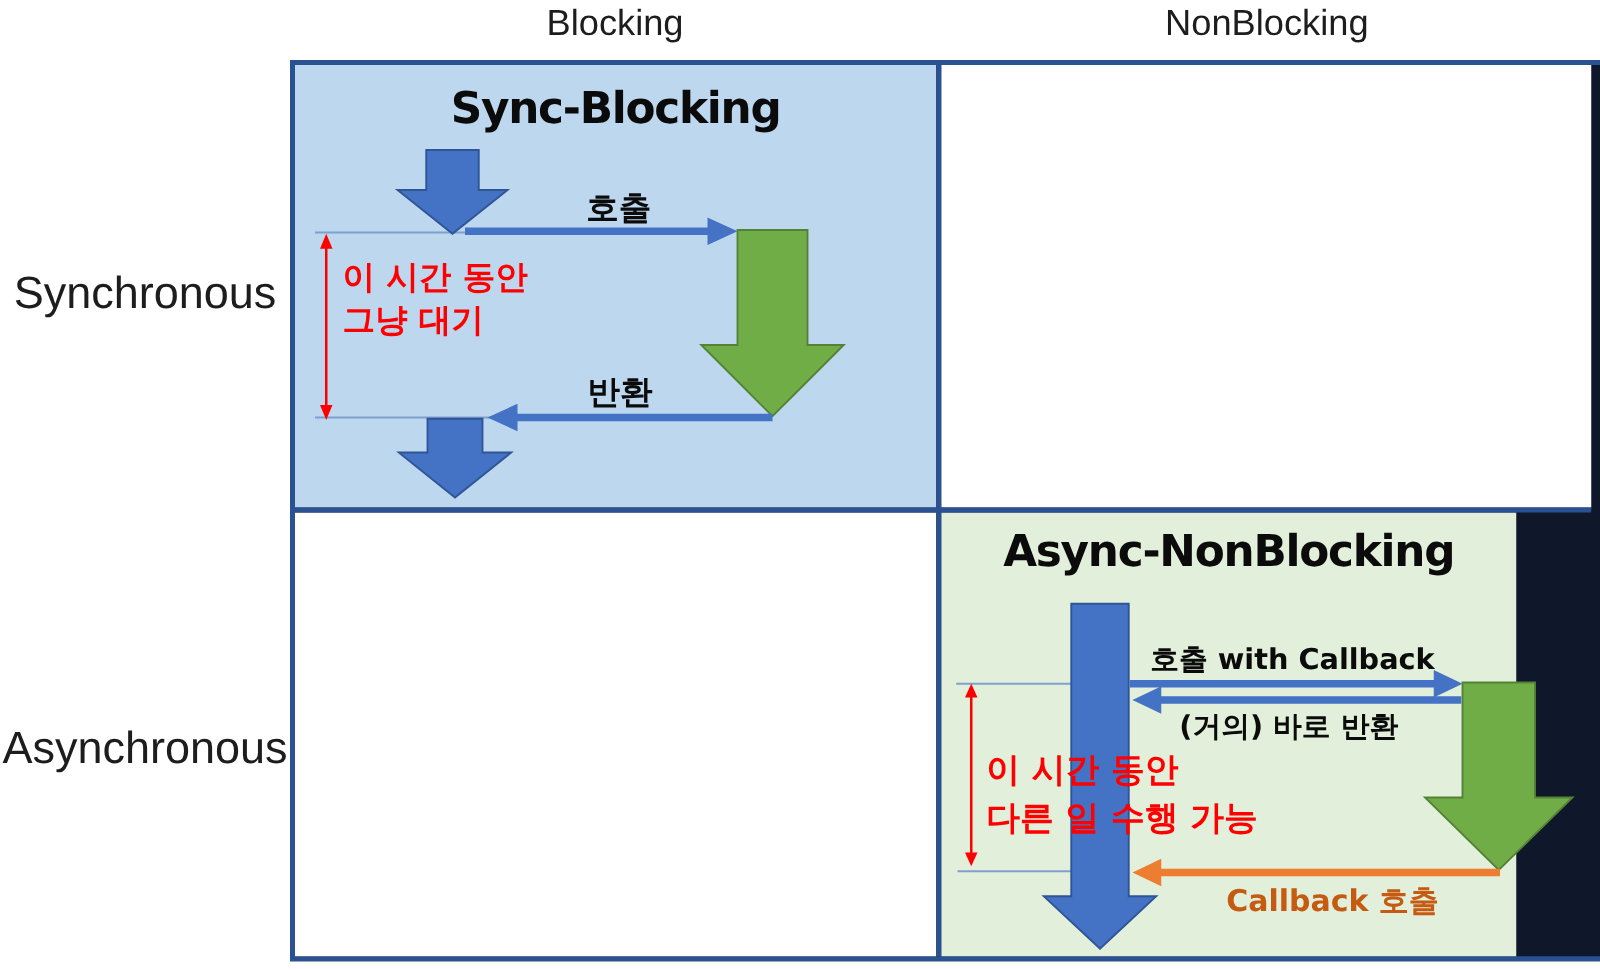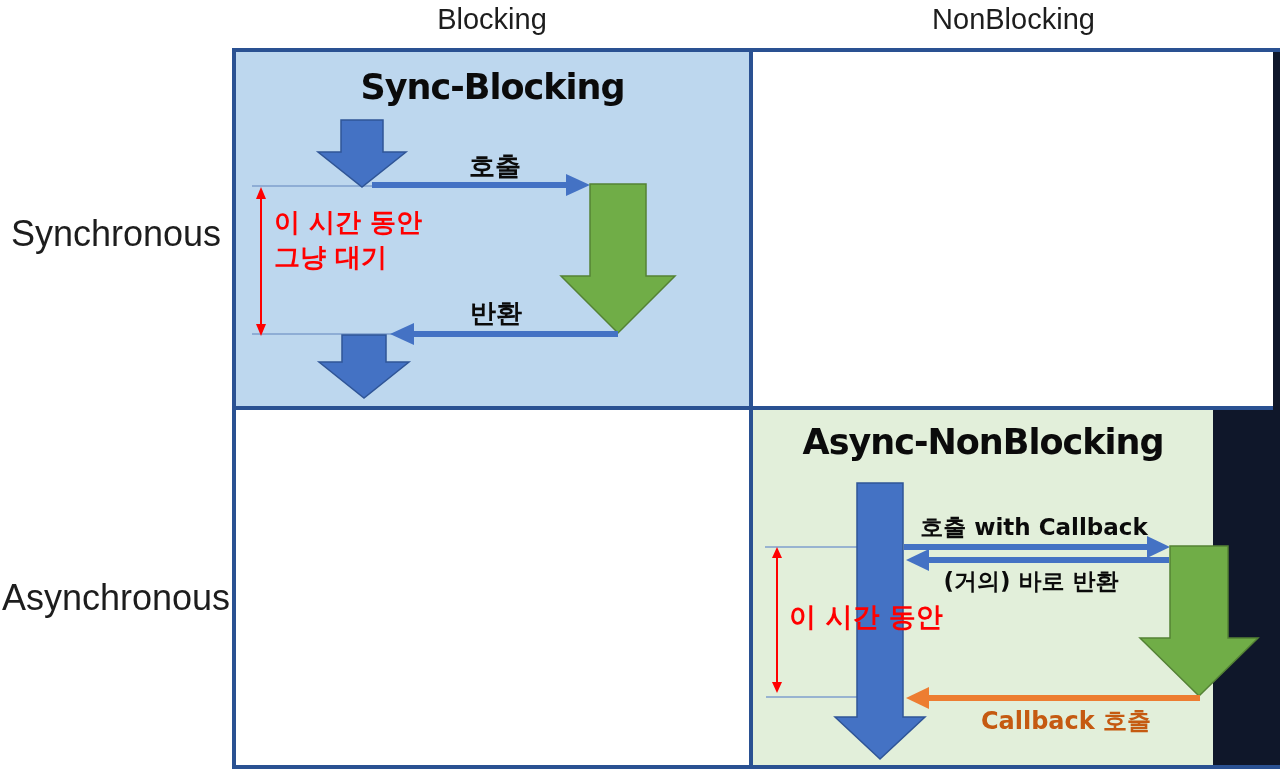--- a/index.html
+++ b/index.html
@@ -122,19 +122,20 @@
         <line class="stroke-red" x1="24" y1="146" x2="24" y2="274"></line>
         <polygon class="fill-red" points="24,137 19,148 29,148"></polygon>
         <polygon class="fill-red" points="24,283 19,272 29,272"></polygon>
       </svg>
       <div class="overlay cell-title">Async-NonBlocking</div>
       <div class="overlay flow-label lbl-call-br">호출 with Callback</div>
       <div class="overlay flow-label lbl-ret-br">(거의) 바로 반환</div>
       <div class="overlay flow-label lbl-callback">Callback 호출</div>
       <div class="overlay red-note note-br">
         <div>이 시간 동안</div>
+        <div>다른 일 수행 가능</div>
       </div>
     </div>
 
     <div class="vdivider"></div>
     <div class="hdivider"></div>
   </div>
 </div>
 
 </body></html>

